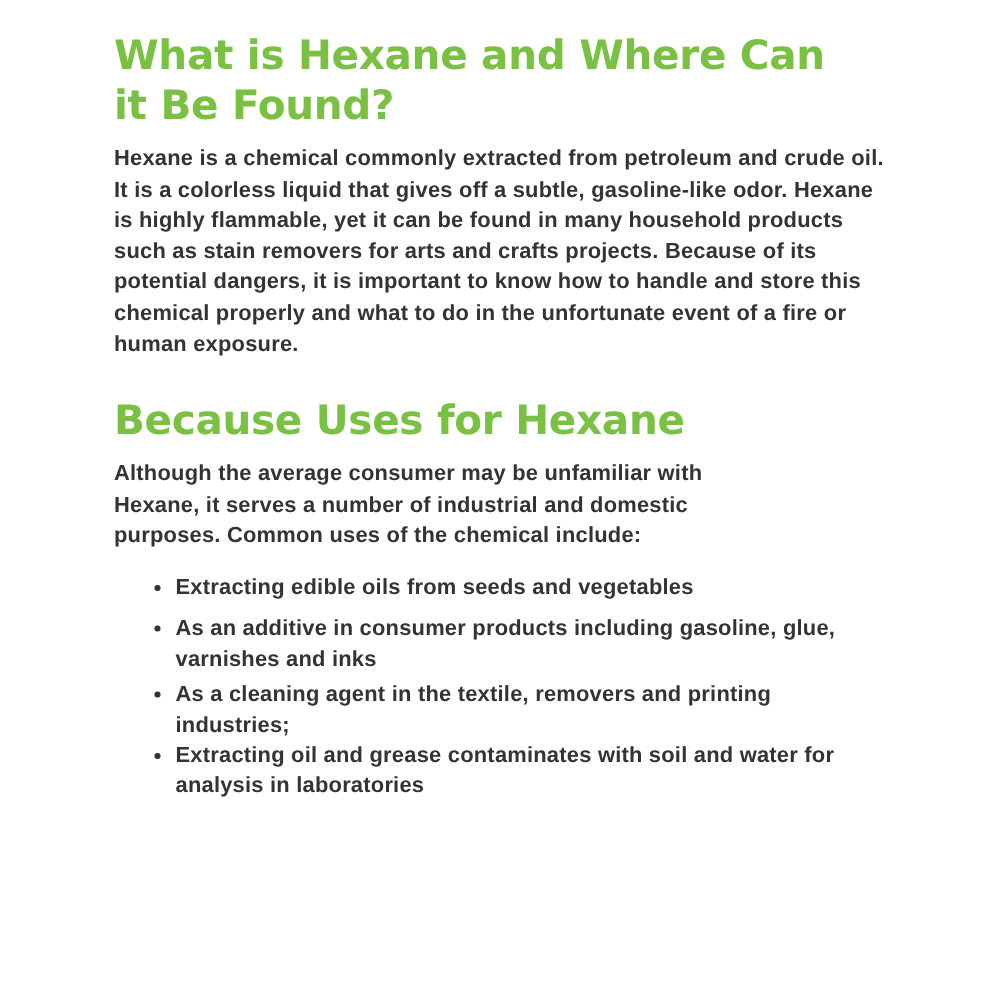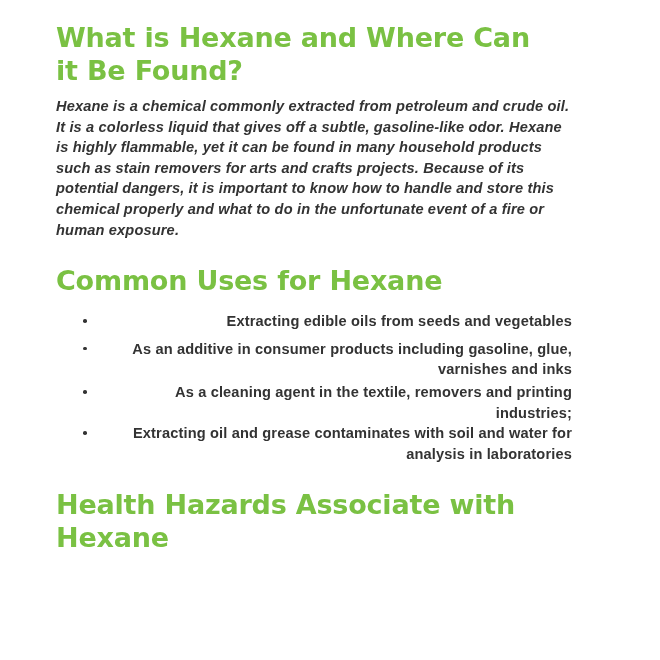--- a/index.html
+++ b/index.html
@@ -11,21 +11,21 @@
     height: 660px;
     background: #ffffff;
     font-family: "Liberation Sans", sans-serif;
     overflow: hidden;
   }
   .page {
     width: 624px;
     height: 660px;
     background: #ffffff;
     box-sizing: border-box;
-    padding: 0 68px 0 56px;
+    padding: 0 68px 0 76px;
     position: relative;
   }
   .article {
     width: 516px;
   }
   h2.section-heading {
     color: #7ac143;
     font-family: "DejaVu Sans", sans-serif;
     font-weight: bold;
     font-size: 27px;
@@ -52,21 +52,20 @@
     font-weight: bold;
     font-size: 14.6px;
     line-height: 20.6px;
     letter-spacing: 0.15px;
     margin: 0;
     padding: 0;
   }
   #paragraph-1 {
     padding-top: 9px;
     width: 516px;
-    font-style: italic;
   }
   #paragraph-2 {
     padding-top: 9px;
     width: 450px;
   }
   ul.uses-list {
     list-style: none;
     margin: 0;
     padding: 14px 0 0 0;
   }
@@ -85,56 +84,55 @@
     position: absolute;
     left: 27px;
     top: 8px;
     width: 3.6px;
     height: 3.6px;
     border-radius: 50%;
     background: #333333;
   }
   ul.uses-list li .li-text {
     display: block;
-    text-align: right;
   }
   #list-item-0 { margin-bottom: 7px; }
   #list-item-1 { margin-bottom: 3px; }
   #list-item-2 { margin-bottom: 0px; }
   #list-item-3 { margin-bottom: 0px; }
   #list-item-4 { margin-bottom: 0px; }
 </style>
 </head>
 <body>
 
 <div class="page">
   <div class="article">
 
     <h2 class="section-heading" id="heading-1">What is Hexane and Where Can it Be Found?</h2>
 
     <p class="body-paragraph" id="paragraph-1">Hexane is a chemical commonly extracted from petroleum and crude oil. It is a colorless liquid that gives off a subtle, gasoline-like odor. Hexane is highly flammable, yet it can be found in many household products such as stain removers for arts and crafts projects. Because of its potential dangers, it is important to know how to handle and store this chemical properly and what to do in the unfortunate event of a fire or human exposure.</p>
 
-    <h2 class="section-heading" id="heading-2">Common Uses for Hexane</h2>
+    <h2 class="section-heading" id="heading-2">Because Uses for Hexane</h2>
 
+    <p class="body-paragraph" id="paragraph-2">Although the average consumer may be unfamiliar with Hexane, it serves a number of industrial and domestic purposes. Common uses of the chemical include:</p>
 
     <ul class="uses-list">
       <li id="list-item-0">
         <span class="bullet-dot"></span>
         <span class="li-text">Extracting edible oils from seeds and vegetables</span>
       </li>
       <li id="list-item-1">
         <span class="bullet-dot"></span>
         <span class="li-text">As an additive in consumer products including gasoline, glue, varnishes and inks</span>
       </li>
       <li id="list-item-2">
         <span class="bullet-dot"></span>
         <span class="li-text">As a cleaning agent in the textile, removers and printing industries;</span>
       </li>
       <li id="list-item-4">
         <span class="bullet-dot"></span>
         <span class="li-text">Extracting oil and grease contaminates with soil and water for analysis in laboratories</span>
       </li>
     </ul>
 
-    <h2 class="section-heading" id="heading-3">Health Hazards Associate with Hexane</h2>
 
   </div>
 </div>
 
 </body></html>

